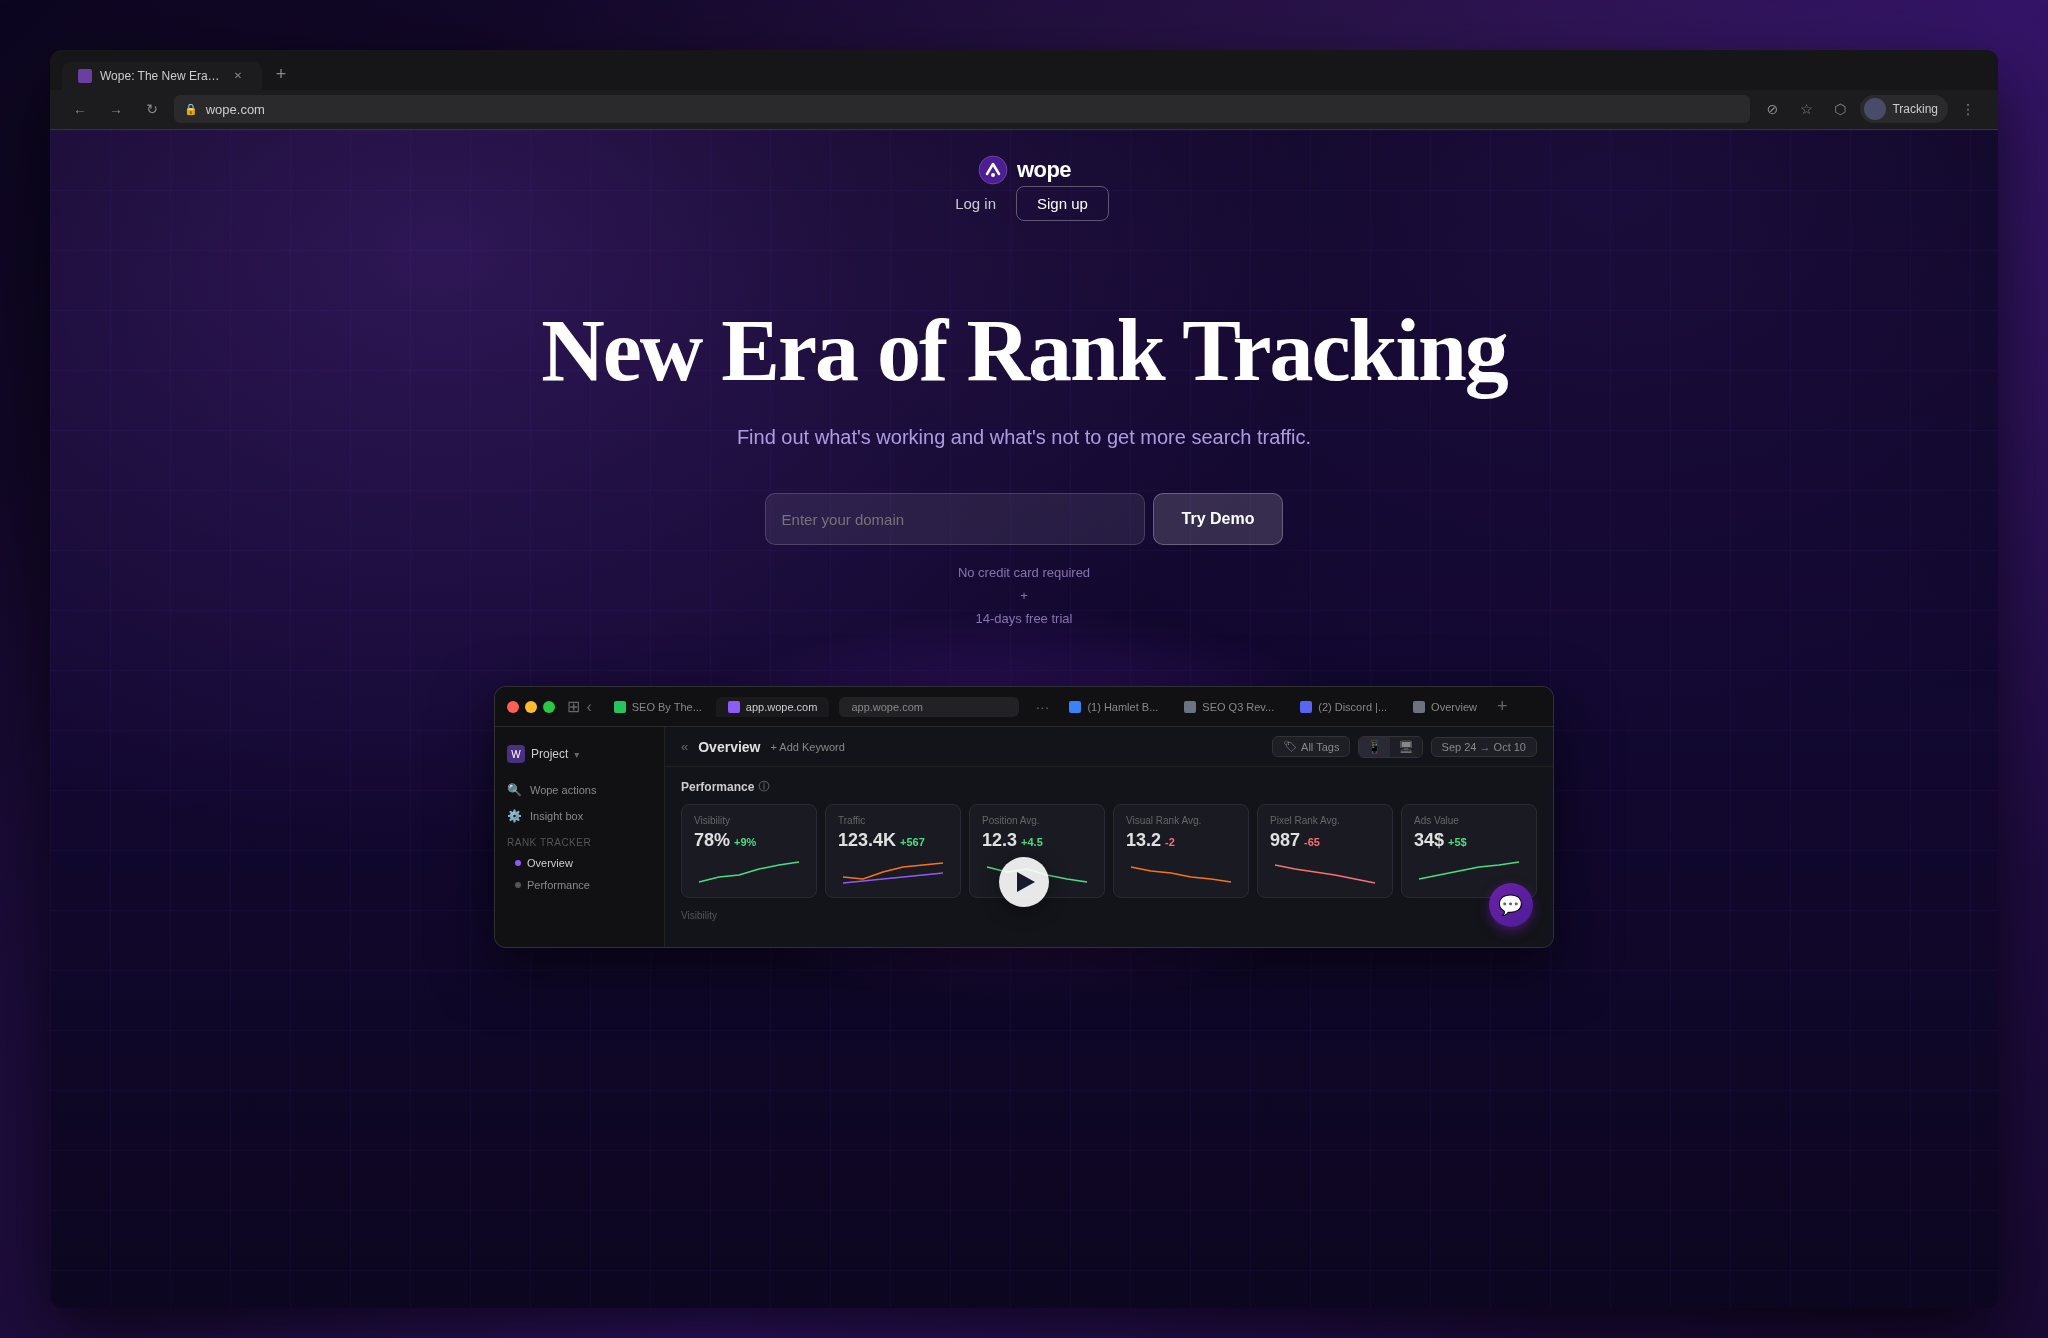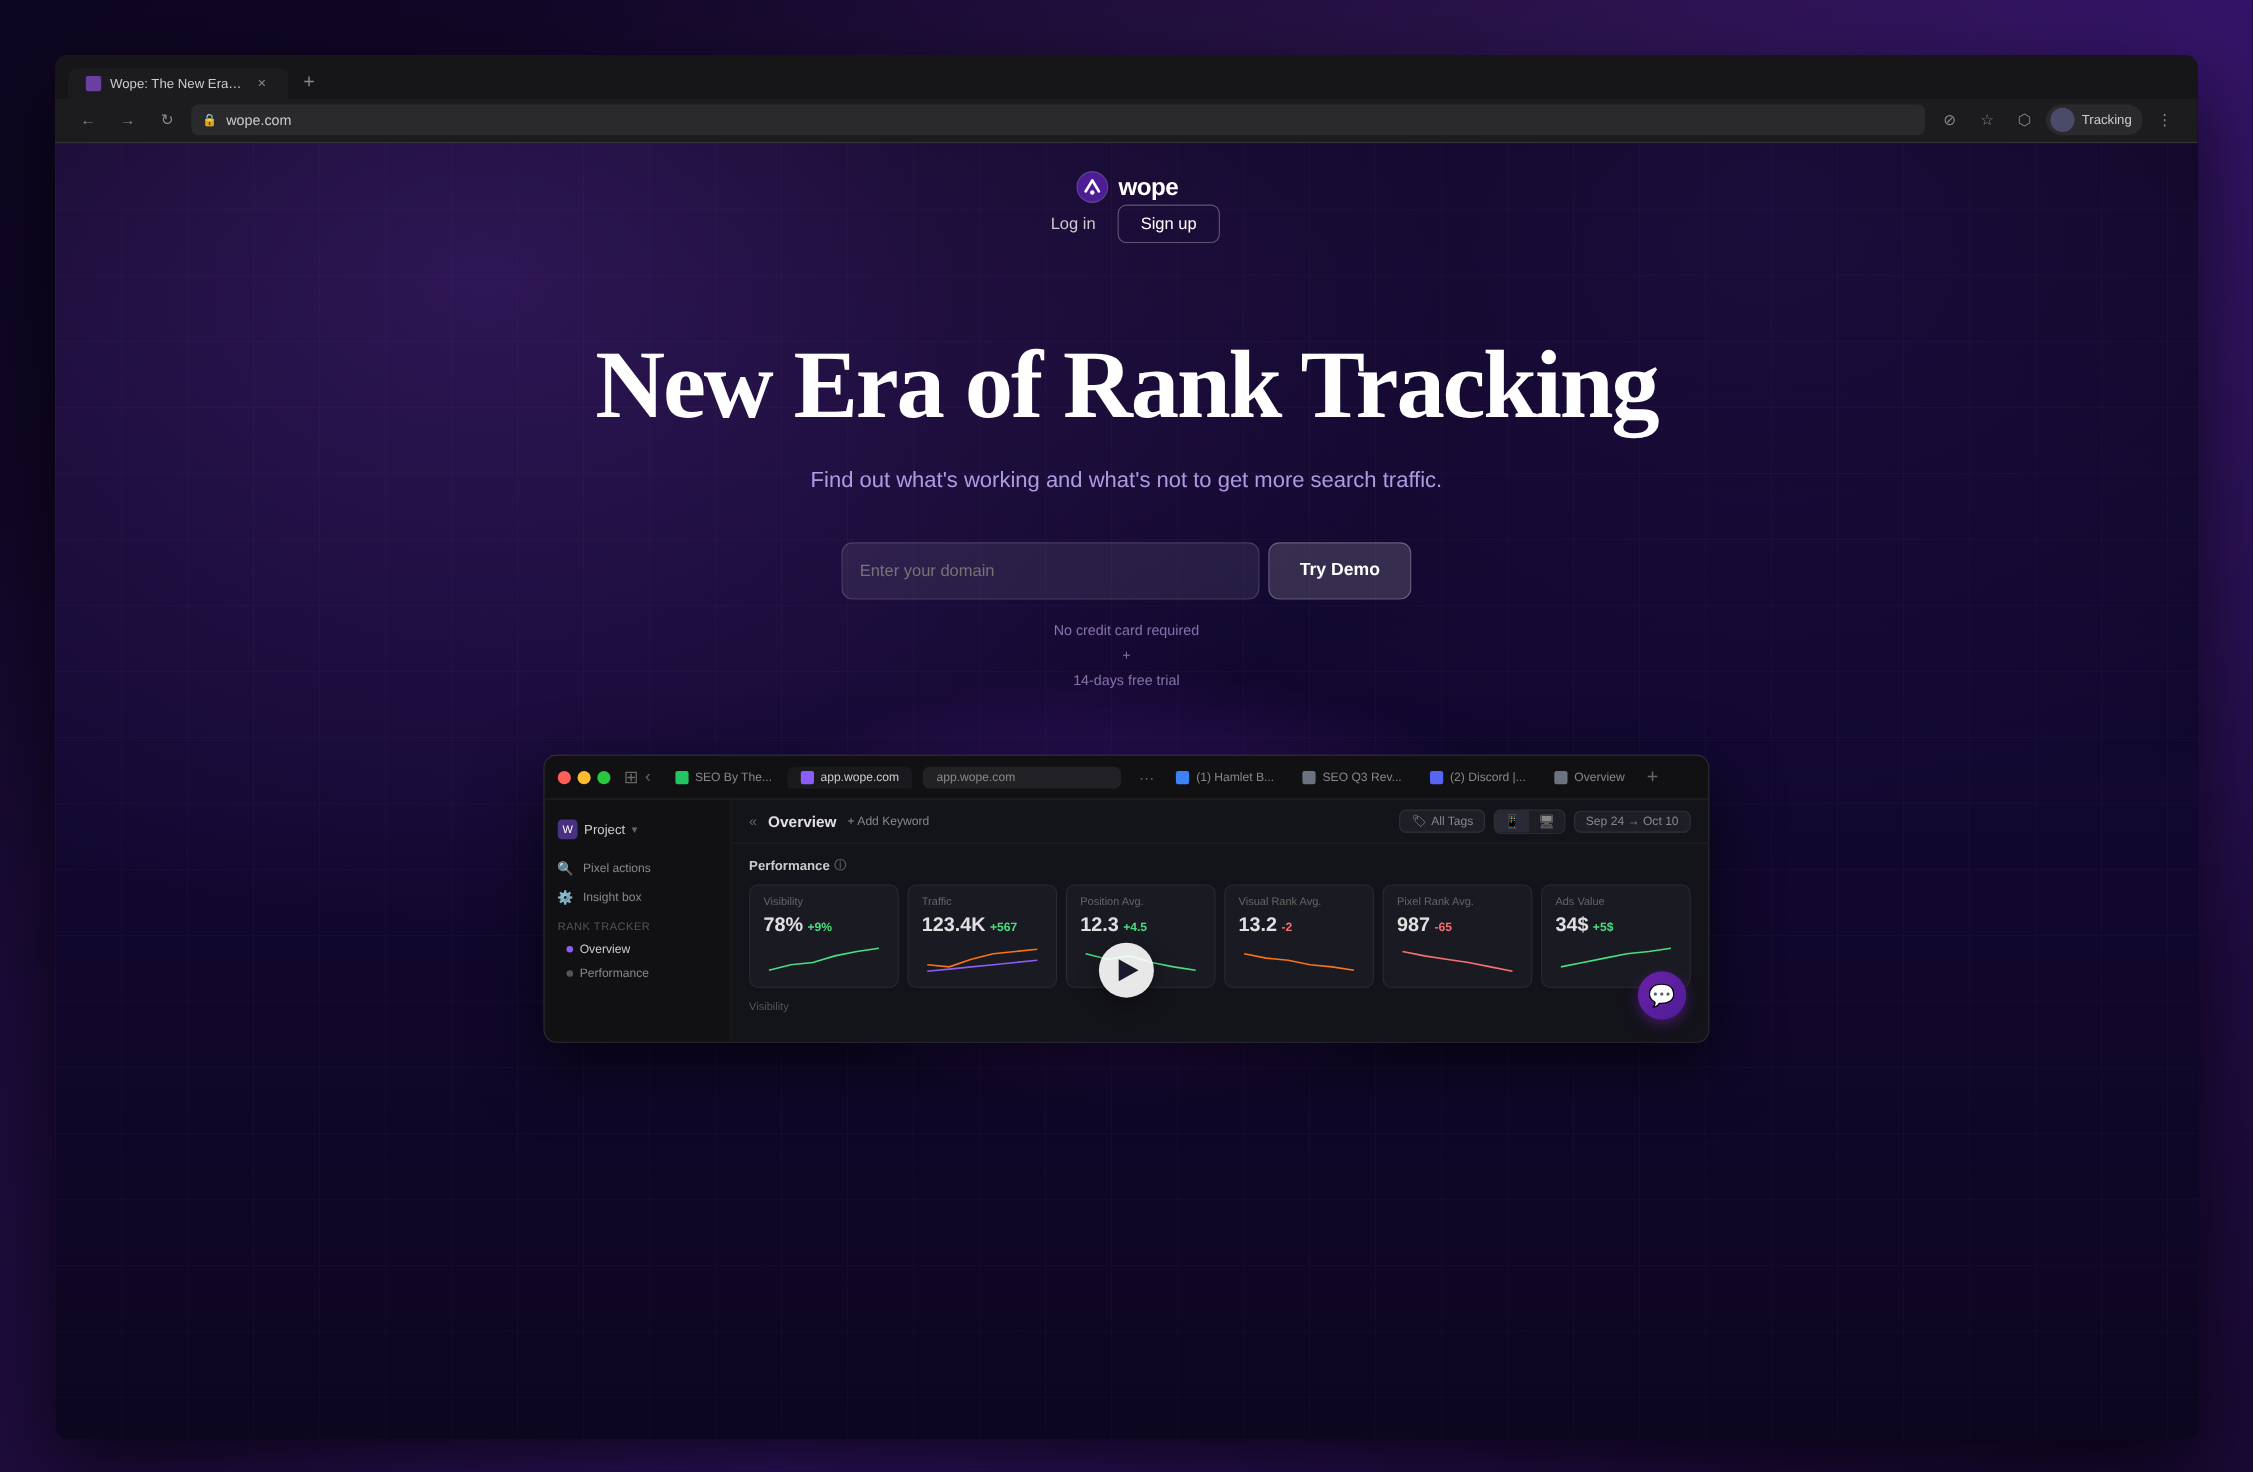--- a/index.html
+++ b/index.html
@@ -764,21 +764,21 @@
       <div class="app-content">
 
         <div class="app-sidebar">
           <div class="sidebar-project">
             <div class="sidebar-project-icon">W</div>
             <span>Project</span>
             <span style="color:#666;font-size:10px">▾</span>
           </div>
           <div class="sidebar-item">
             <span class="sidebar-item-icon">🔍</span>
-            <span>Pixel actions</span>
+            <span>Wope actions</span>
           </div>
           <div class="sidebar-item">
             <span class="sidebar-item-icon">⚙️</span>
             <span>Insight box</span>
           </div>
           <div class="sidebar-section">
             <span>Rank Tracker</span>
           </div>
           <div class="sidebar-nav-item sidebar-nav-item-active">
             <div class="sidebar-dot sidebar-dot-active"></div>

